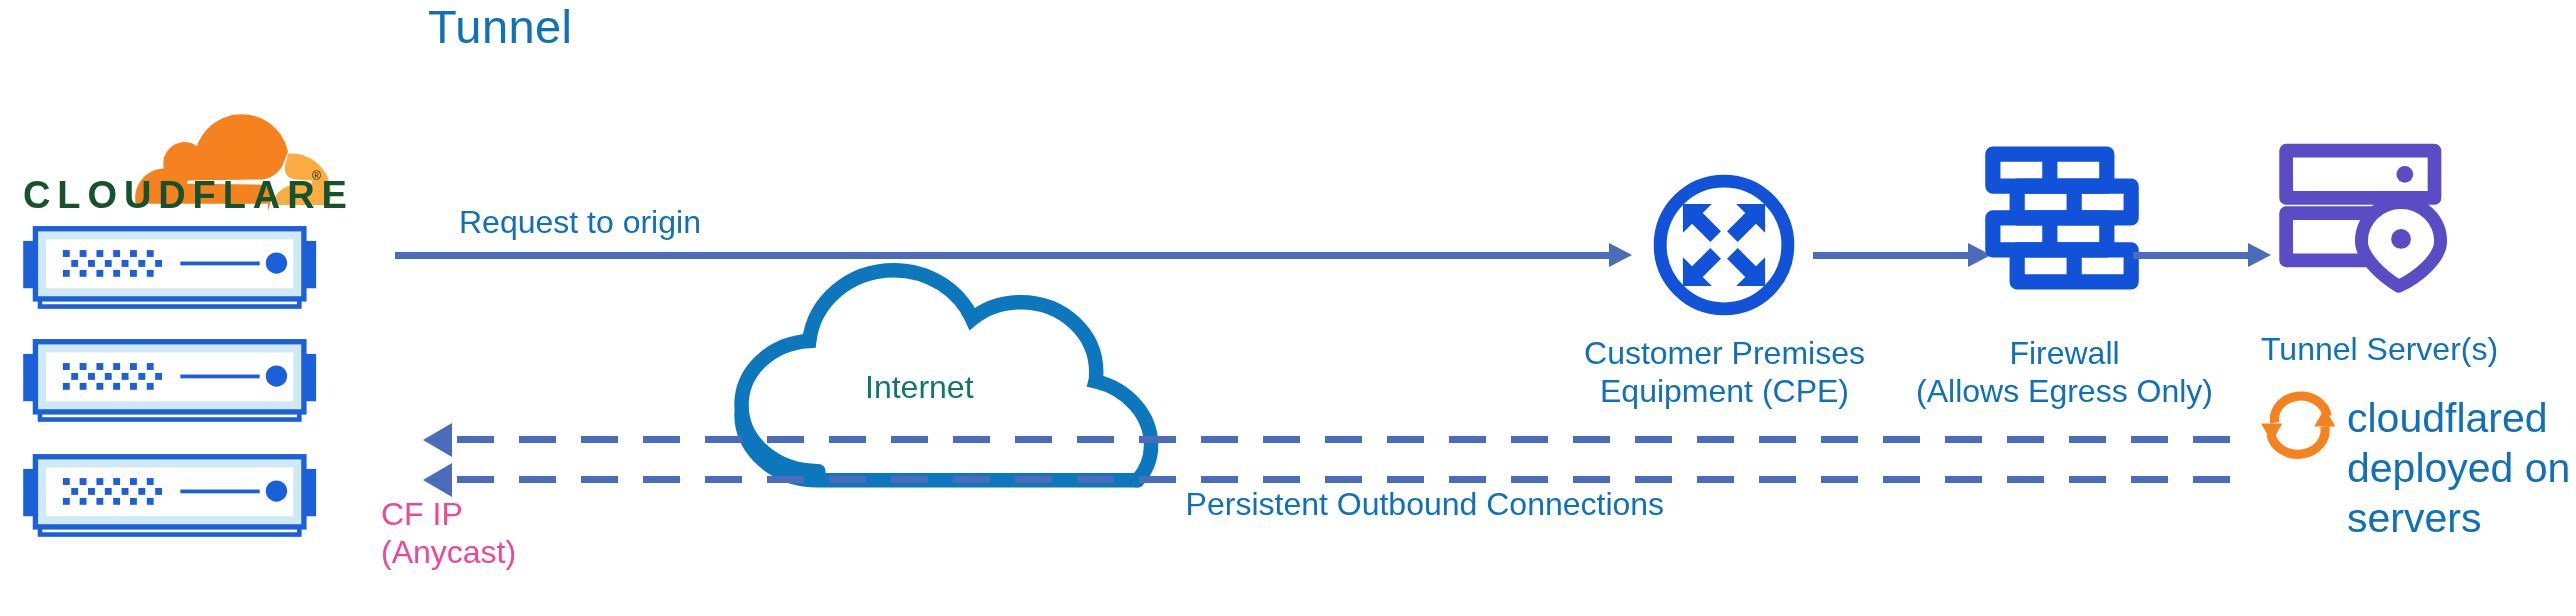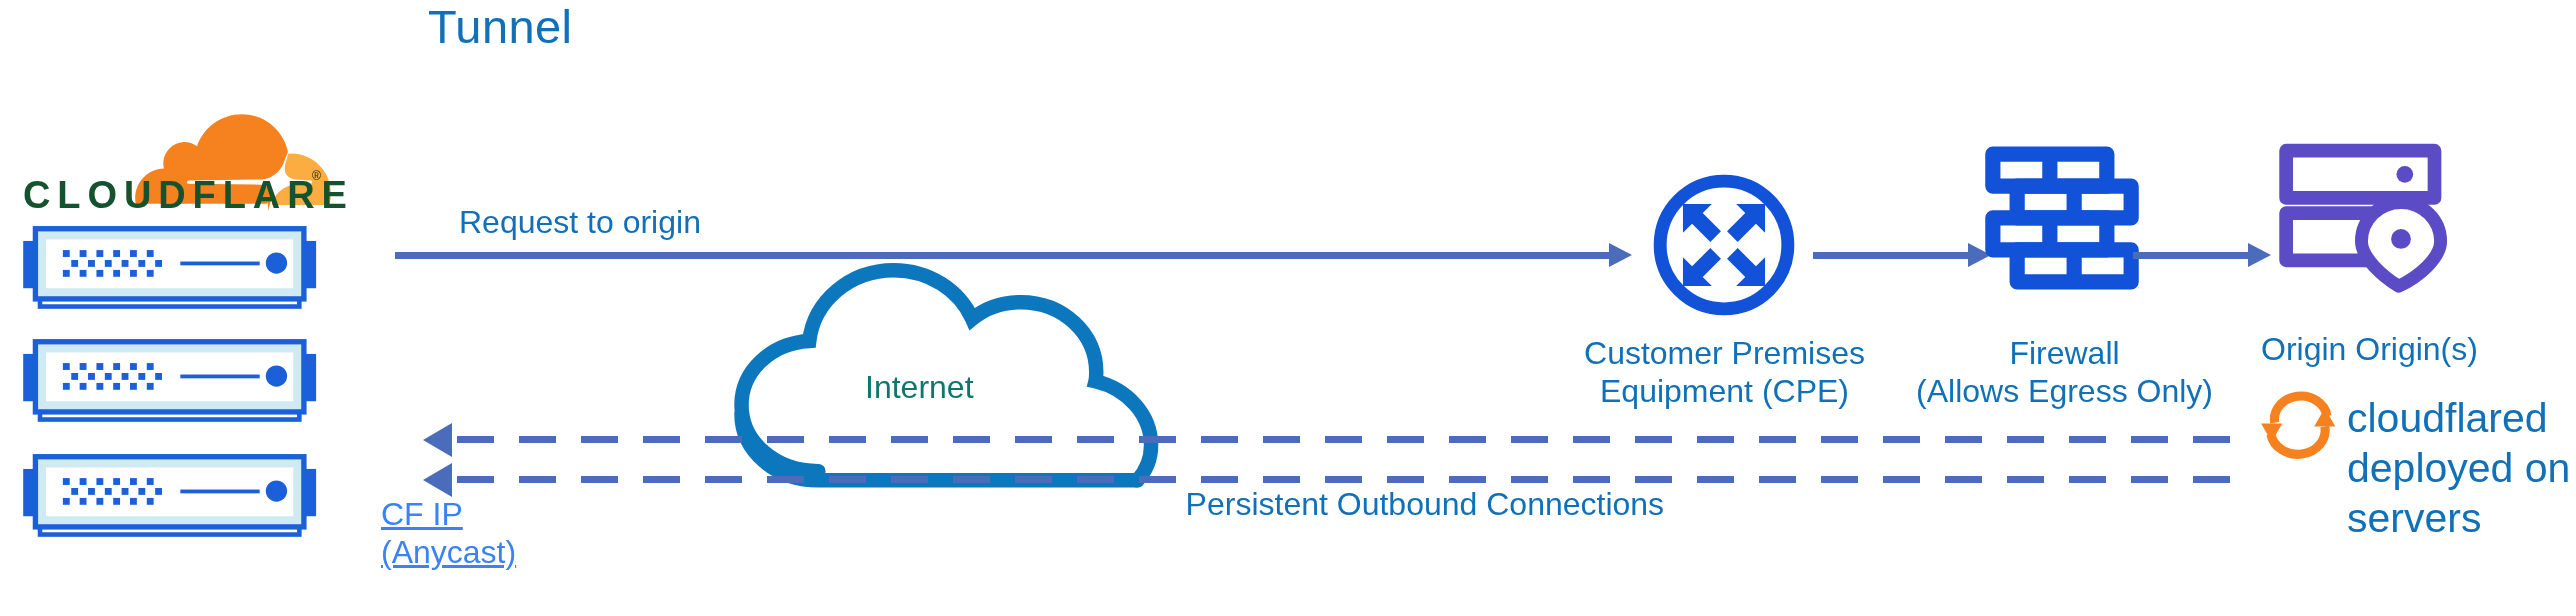--- a/index.html
+++ b/index.html
@@ -219,21 +219,21 @@
       <rect x="12" y="10" width="195" height="62" fill="none" stroke="#5b4bc4" stroke-width="18" stroke-linejoin="round"></rect>
       <circle cx="168" cy="41" r="11" fill="#5b4bc4"></circle>
       <path d="M131 92 L12 92 L12 154 L131 154" fill="none" stroke="#5b4bc4" stroke-width="18" stroke-linejoin="round"></path>
       <path d="M163 76 C 131 76 107 100 107 130 C 107 156 140 186 159 182
                C 160 182 160 182 161 182
                C 182 186 219 156 219 130 C 219 100 195 76 163 76 Z" fill="#ffffff"></path>
       <path d="M163 78 C 134 78 111 101 111 129 C 111 151 140 176 160 188 C 186 176 215 151 215 129 C 215 101 192 78 163 78 Z" fill="none" stroke="#5b4bc4" stroke-width="17" stroke-linejoin="round"></path>
       <circle cx="163" cy="126" r="13" fill="#5b4bc4"></circle>
     </svg>
   </div>
-  <div class="abs" id="lbl-origin" style="left:2261px;top:331px;font-size:32px;color:#1070b8;">Origin Origin(s)</div>
+  <div class="abs" id="lbl-origin" style="left:2261px;top:331px;font-size:32px;color:#1070b8;">Tunnel Server(s)</div>
 
   <div class="abs" style="left:2255px;top:387px;">
     <svg width="91" height="76" viewBox="0 0 120 100">
       <g fill="none" stroke="#f6821f" stroke-width="12" stroke-linecap="butt">
         <path d="M21 62 A 34 30 0 0 0 92 52"></path>
         <path d="M95 38 A 34 30 0 0 0 26 47"></path>
       </g>
       <path d="M8 48 L36 48 L22 72 Z" fill="#f6821f"></path>
       <path d="M78 52 L106 52 L92 28 Z" fill="#f6821f"></path>
     </svg>
@@ -243,17 +243,17 @@
 servers</div>
 
   <div class="abs dashline" style="left:457px;top:436px;width:1790px;"></div>
   <div class="abs arrowhead-l" style="left:423px;top:423px;"></div>
 
   <div class="abs dashline" style="left:457px;top:476px;width:1790px;"></div>
   <div class="abs arrowhead-l" style="left:423px;top:463px;"></div>
 
   <div class="abs" id="lbl-persistent" style="left:1181px;top:486px;font-size:32px;color:#1070b8;background:#ffffff;padding:0 4.6px;">Persistent Outbound Connections</div>
 
-  <div class="abs" id="lbl-cfip" style="left:381px;top:495px;font-size:32px;color:#3b82f6;white-space:pre-line;line-height:1.2;text-decoration:underline;">CF IP
+  <div class="abs" id="lbl-cfip" style="left:381px;top:495px;font-size:32px;color:#ec4899;white-space:pre-line;line-height:1.2;">CF IP
 (Anycast)</div>
 
 </div>
 
 
 </body></html>

